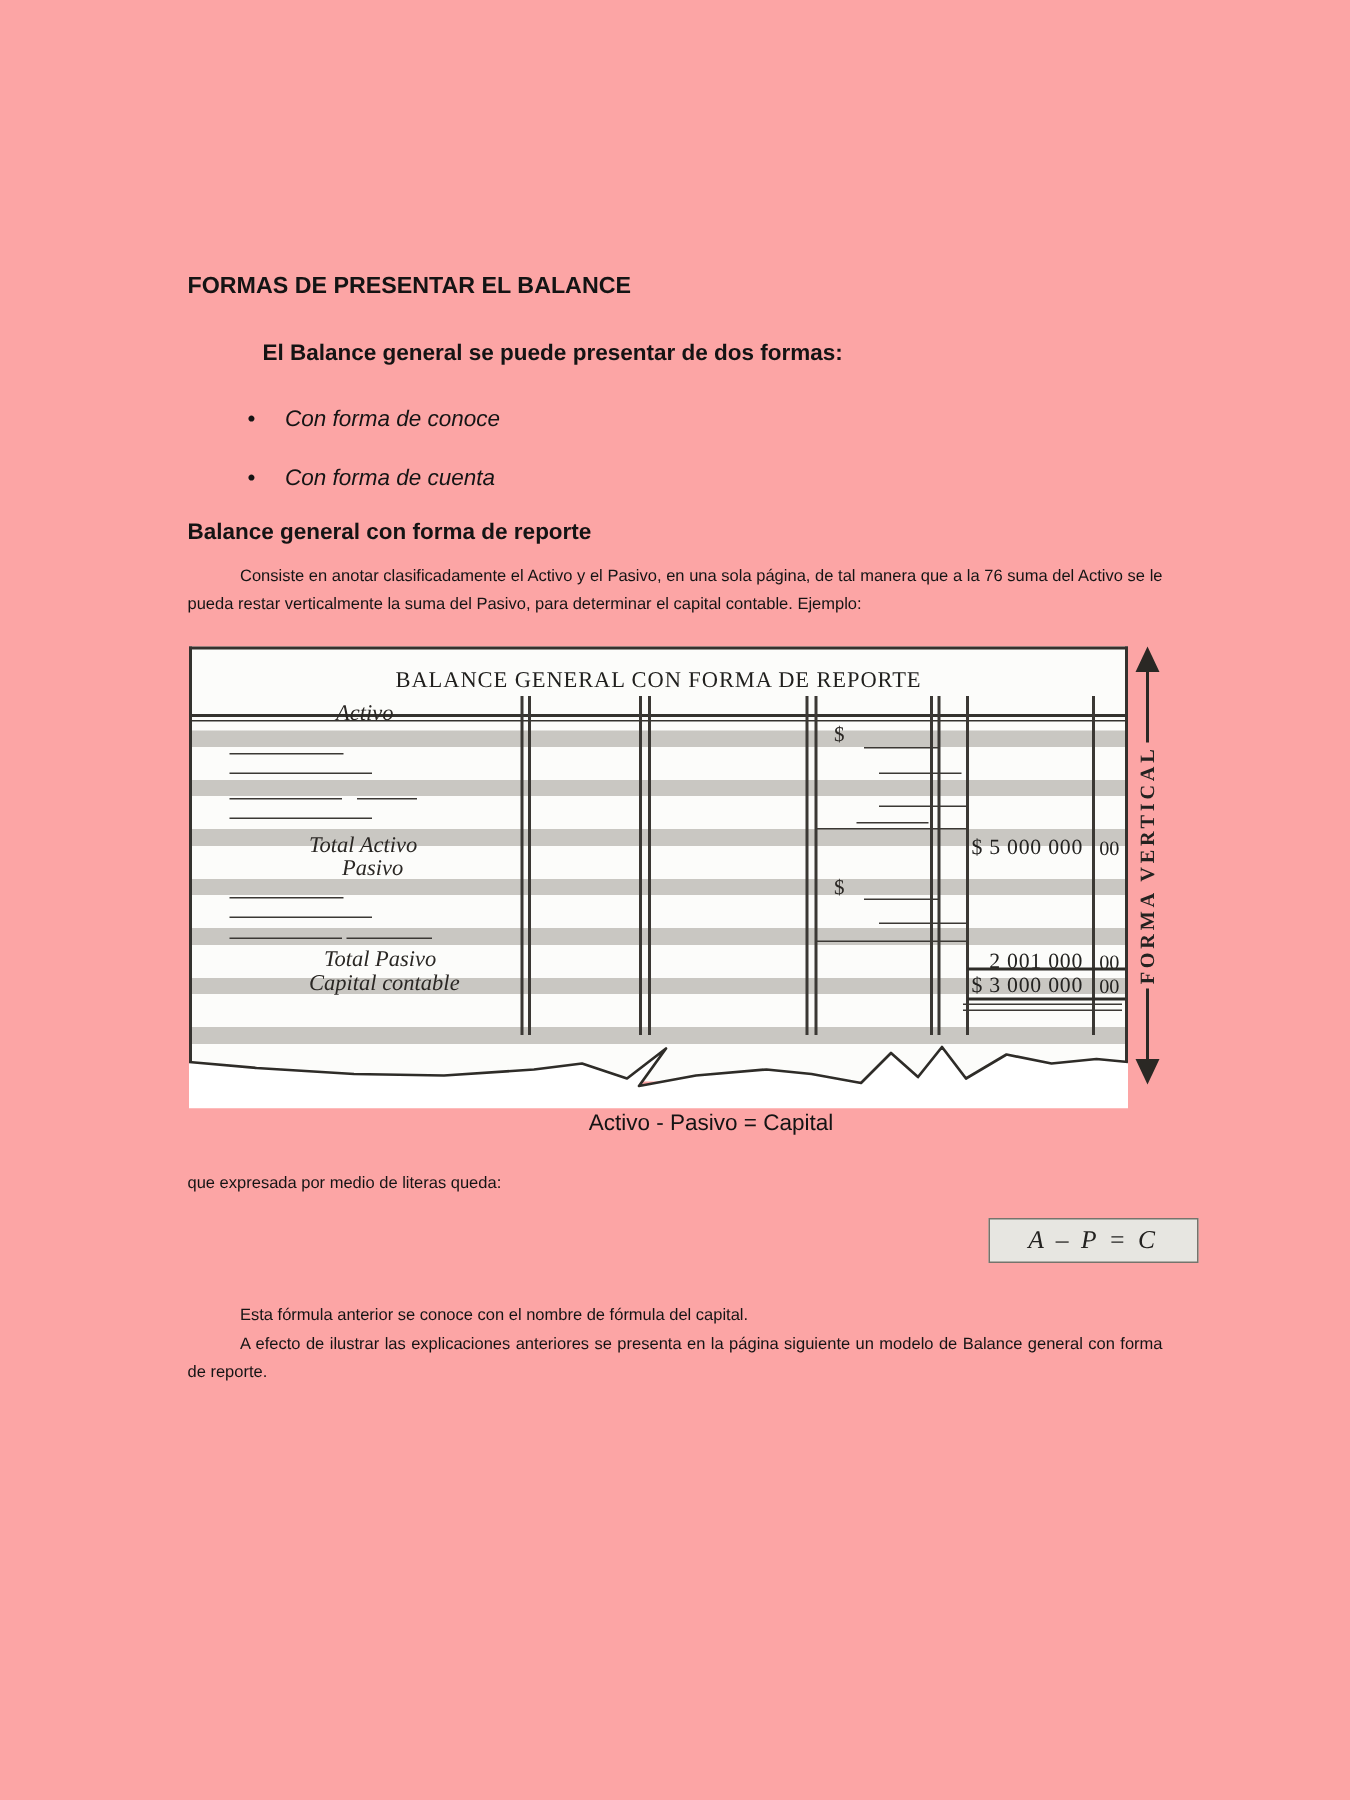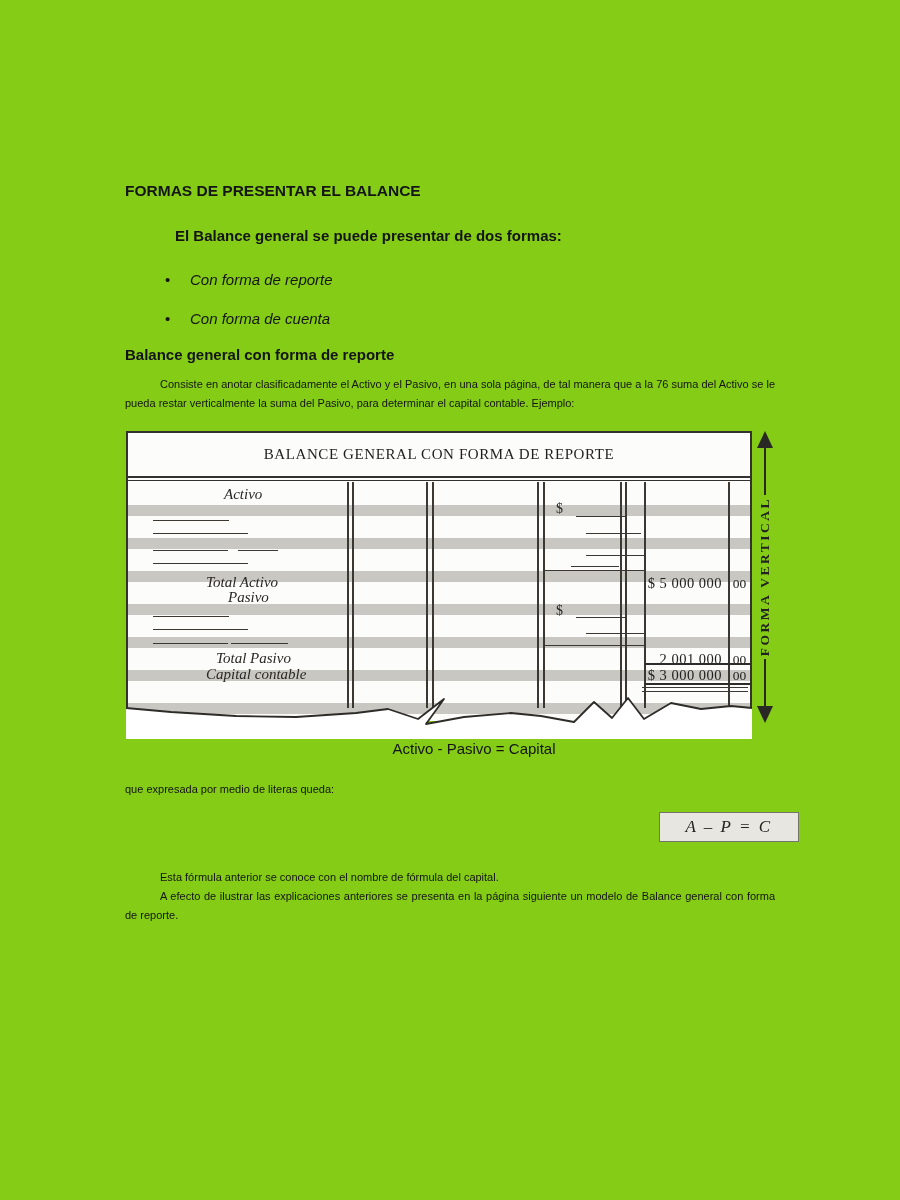--- a/index.html
+++ b/index.html
@@ -1,17 +1,17 @@
 <!DOCTYPE html>
 <html><head>
 <meta charset="utf-8">
 <style>
   html,body{margin:0;padding:0;}
   body{background:#e8e8e8;}
-  .page{position:relative;width:900px;height:1200px;background:#84cc16;overflow:hidden;
+  .page{position:relative;width:900px;height:1200px;background:#fca5a5;overflow:hidden;
         font-family:"Liberation Sans",sans-serif;color:#141414;}
   .content{position:absolute;left:125px;top:0;width:650px;padding-top:181px;}
 
   .h1{font-size:15.5px;line-height:19px;font-weight:bold;margin:0 0 26px 0;}
   .intro{font-size:15px;line-height:19px;font-weight:bold;text-indent:50px;margin:0 0 25px 0;}
   .bullets{list-style:none;margin:0 0 17px 0;padding:0;}
   .bullets li{position:relative;padding-left:65px;font-style:italic;font-size:15px;line-height:19px;}
   .bullets li + li{margin-top:20px;}
   .bullets .marker{position:absolute;left:40px;top:0;font-style:normal;}
   .h2{font-size:15px;line-height:19px;font-weight:bold;margin:0 0 11px 0;}
@@ -19,21 +19,21 @@
   .para.noindent{text-indent:0;text-align:left;}
   .para.single{text-align:left;}
 
   
   .fig-wrap{position:relative;width:660px;height:292px;margin:17px 0 0 1px;}
   .ledger{position:absolute;left:0;top:0;width:622px;height:288px;background:#fcfcfa;
           border:2px solid #34322e;border-bottom:none;}
   .ledger-title{height:43px;display:flex;align-items:center;justify-content:center;
           font-family:"Liberation Serif",serif;font-size:15px;letter-spacing:0.6px;color:#201f1d;}
   .double-rule{height:2px;border-top:2px solid #34322e;border-bottom:1px solid #34322e;}
-  .ledger-body{position:absolute;left:0;right:0;top:49px;height:239px;}
+  .ledger-body{position:absolute;left:0;right:0;top:31px;height:239px;}
   .bands{position:absolute;left:0;right:0;top:23px;height:213px;z-index:0;
          background:repeating-linear-gradient(to bottom,#c9c7c2 0px,#c9c7c2 11px,rgba(255,255,255,0) 11px,rgba(255,255,255,0) 33px);}
   .vline{position:absolute;top:0;width:1.5px;height:226px;background:#3b3834;z-index:1;}
   .u{position:absolute;border-bottom:1.6px solid #3b3834;height:0;z-index:2;}
   .rule{position:absolute;border-top:1.5px solid #3b3834;height:0;z-index:2;}
   .lbl{position:absolute;z-index:2;font-family:"Liberation Serif",serif;font-style:italic;
        font-size:15px;color:#2a2724;white-space:nowrap;}
   .cur{position:absolute;z-index:2;font-family:"Liberation Serif",serif;font-size:14px;color:#2a2724;}
   .amt{position:absolute;z-index:2;font-family:"Liberation Serif",serif;font-size:14.5px;
        letter-spacing:0.5px;color:#232220;white-space:nowrap;}
@@ -70,21 +70,21 @@
 <div class="page">
   <div class="content">
 
     <div class="h1">FORMAS DE PRESENTAR EL BALANCE</div>
 
     <p class="intro">El Balance general se puede presentar de dos formas:</p>
 
     <ul class="bullets">
       <li>
         <span class="marker">•</span>
-        <span>Con forma de reporte</span>
+        <span>Con forma de conoce</span>
       </li>
       <li>
         <span class="marker">•</span>
         <span>Con forma de cuenta</span>
       </li>
     </ul>
 
     <div class="h2">Balance general con forma de reporte</div>
 
     <p class="para">Consiste en anotar clasificadamente el Activo y el Pasivo, en una sola página, de tal manera que a la 76 suma del Activo se le pueda restar verticalmente la suma del Pasivo, para determinar el capital contable. Ejemplo:</p>

